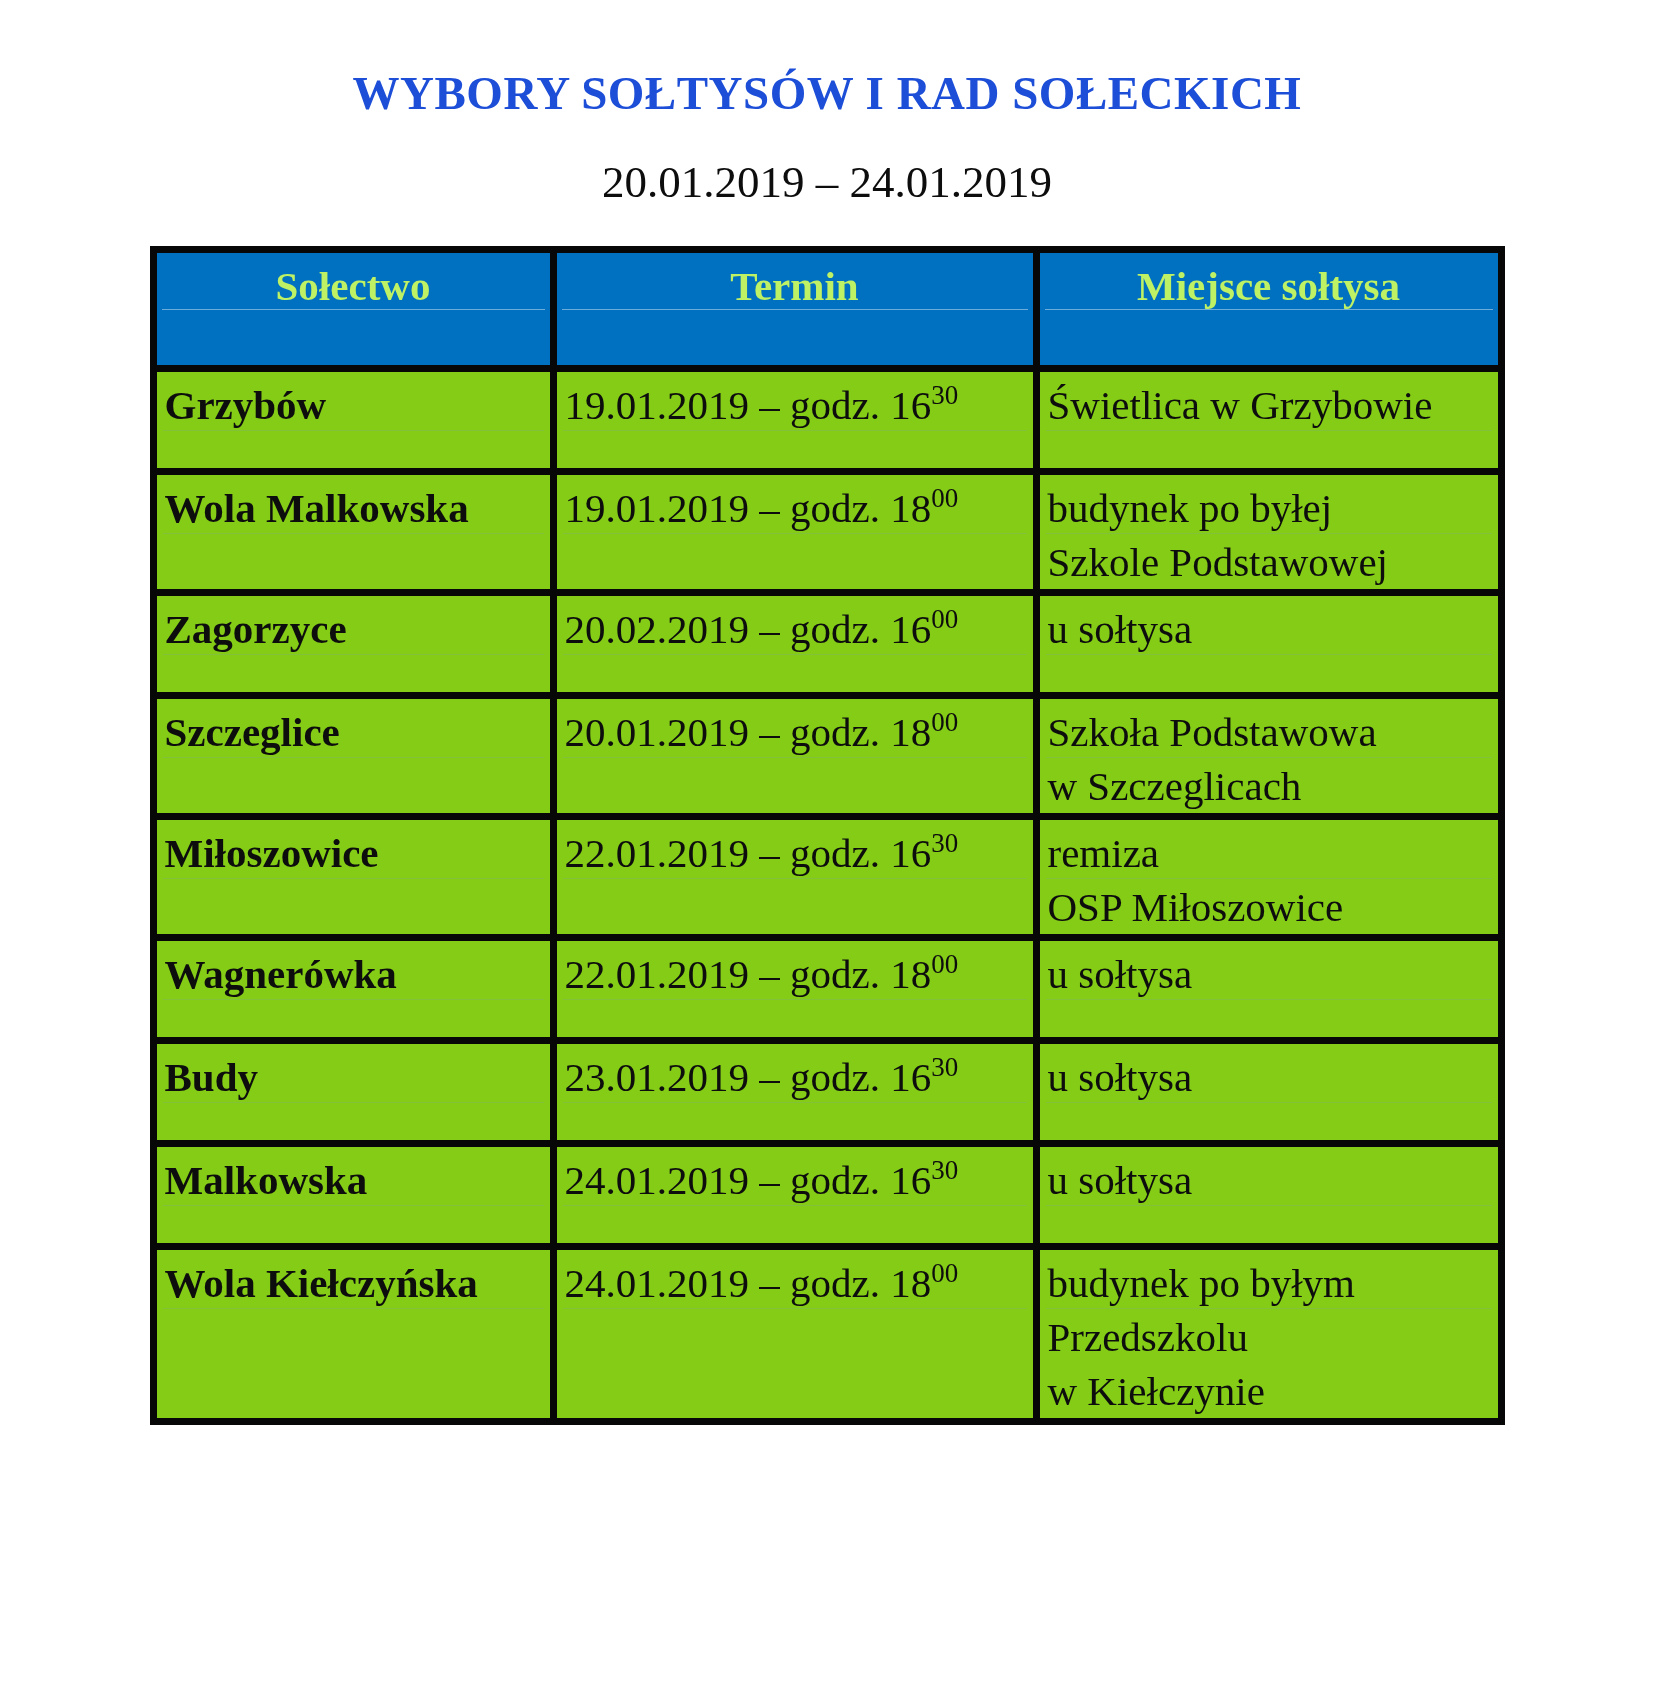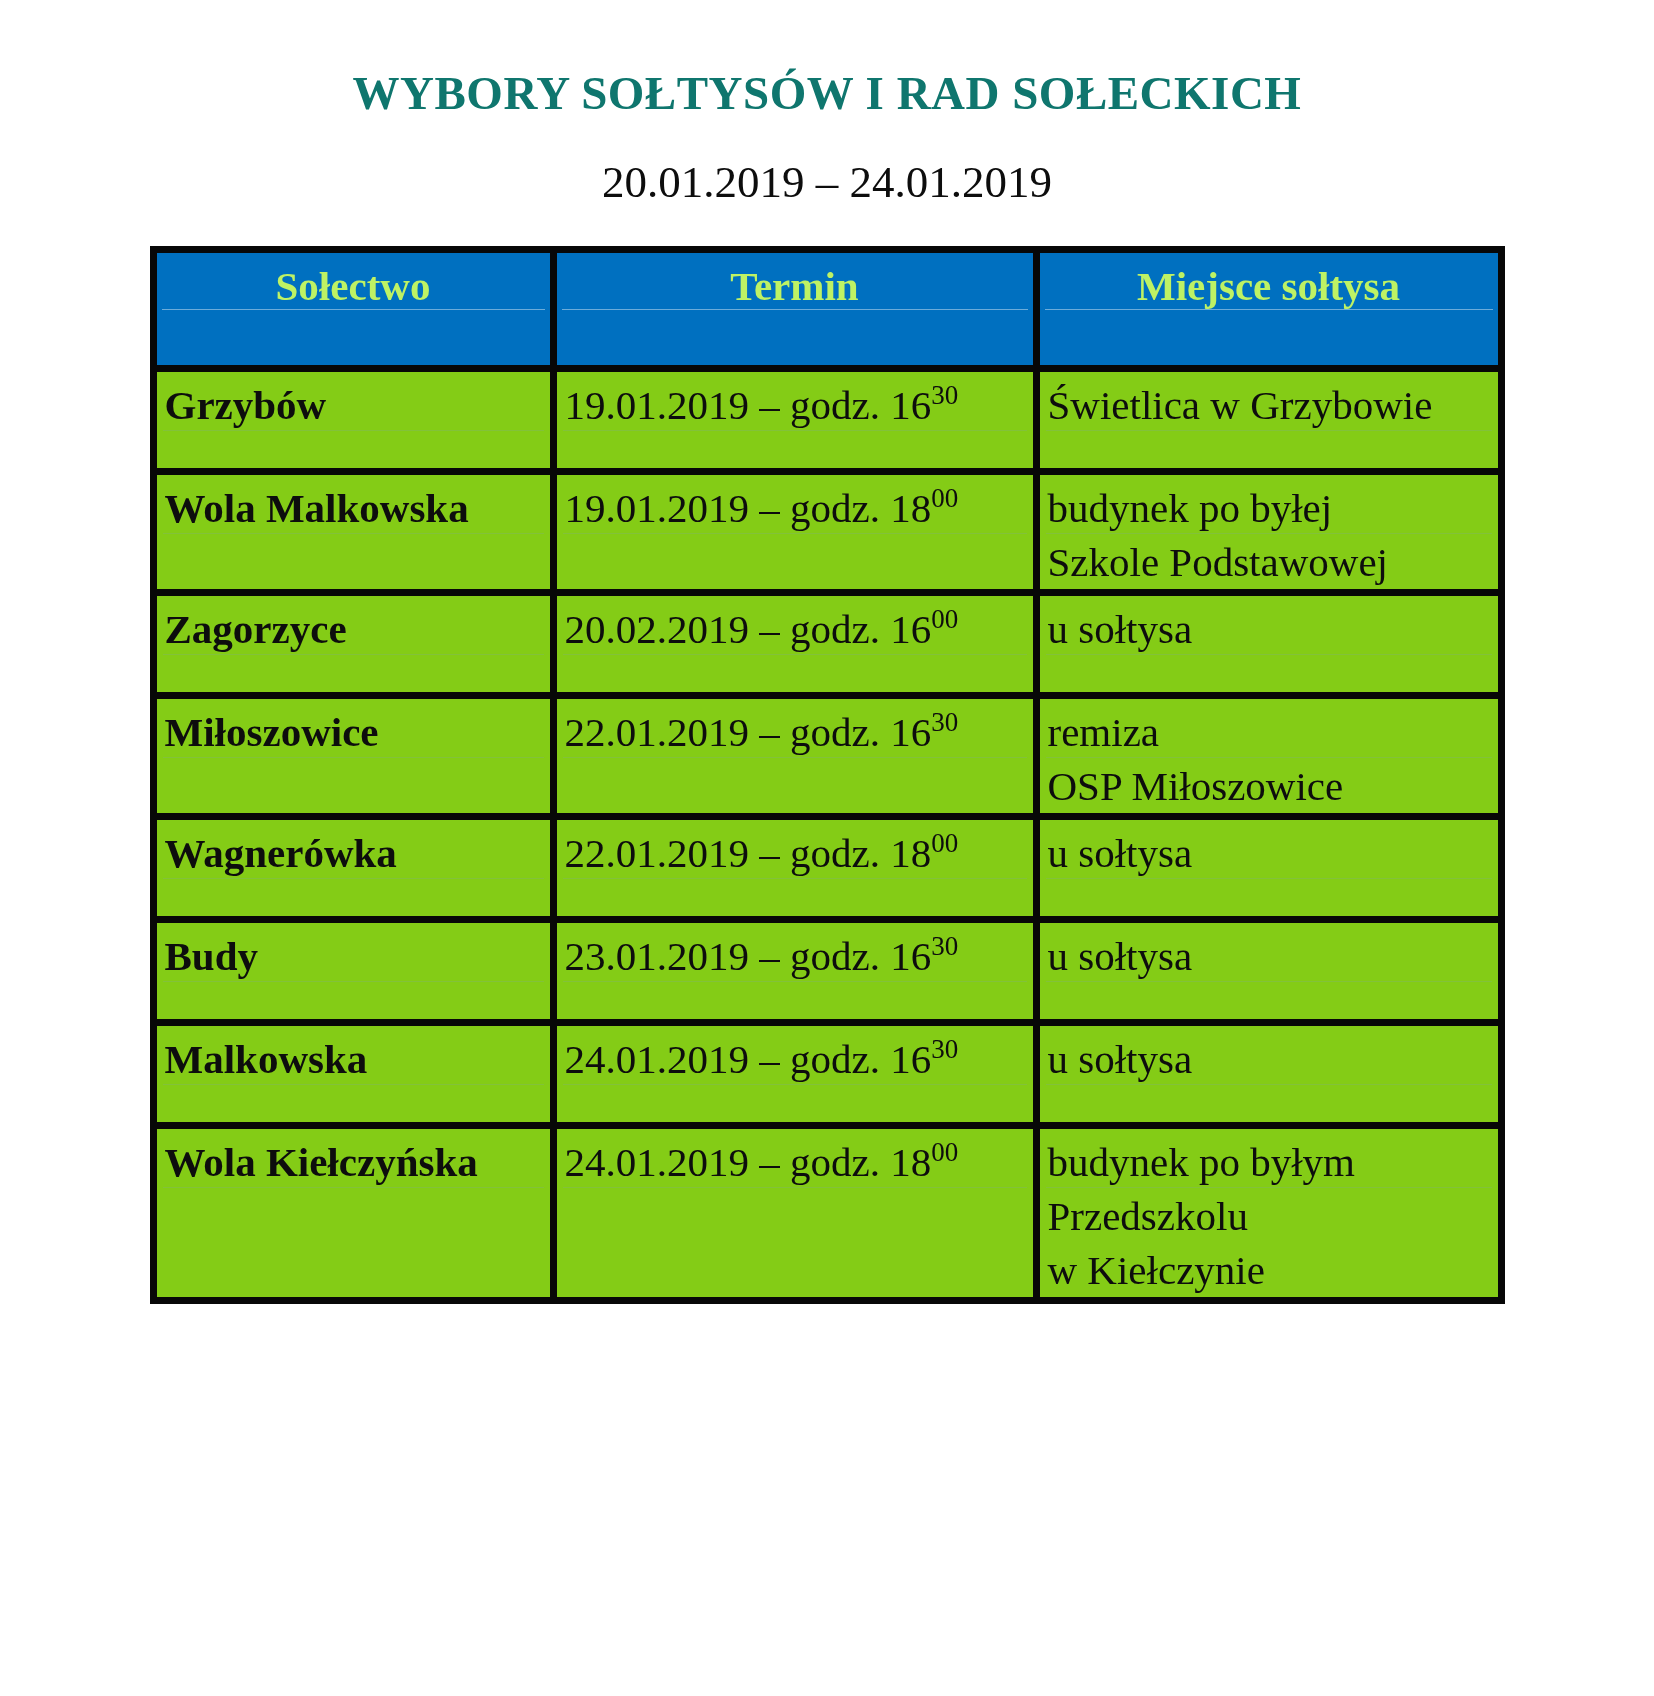--- a/index.html
+++ b/index.html
@@ -18,21 +18,21 @@
     width: 1654px;
     height: 1696px;
     background: #ffffff;
   }
   .doc-title {
     padding-top: 66px;
     text-align: center;
     font-size: 47px;
     font-weight: bold;
     letter-spacing: 0.5px;
-    color: #0f766e;
+    color: #1d4ed8;
   }
   .doc-subtitle {
     margin-top: 36px;
     text-align: center;
     font-size: 45px;
     font-weight: normal;
     color: #0d0d0d;
   }
   table.elections {
     border-collapse: collapse;
@@ -128,20 +128,26 @@
         <td class="cell-termin"><span>19.01.2019 – godz. 18</span><sup>00</sup></td>
         <td class="cell-miejsce">budynek po byłej
 Szkole Podstawowej</td>
       </tr>
       <tr class="row-short">
         <td class="cell-solectwo">Zagorzyce</td>
         <td class="cell-termin"><span>20.02.2019 – godz. 16</span><sup>00</sup></td>
         <td class="cell-miejsce">u sołtysa</td>
       </tr>
       <tr class="row-short">
+        <td class="cell-solectwo">Szczeglice</td>
+        <td class="cell-termin"><span>20.01.2019 – godz. 18</span><sup>00</sup></td>
+        <td class="cell-miejsce">Szkoła Podstawowa
+w Szczeglicach</td>
+      </tr>
+      <tr class="row-short">
         <td class="cell-solectwo">Miłoszowice</td>
         <td class="cell-termin"><span>22.01.2019 – godz. 16</span><sup>30</sup></td>
         <td class="cell-miejsce">remiza
 OSP Miłoszowice</td>
       </tr>
       <tr class="row-short">
         <td class="cell-solectwo">Wagnerówka</td>
         <td class="cell-termin"><span>22.01.2019 – godz. 18</span><sup>00</sup></td>
         <td class="cell-miejsce">u sołtysa</td>
       </tr>

